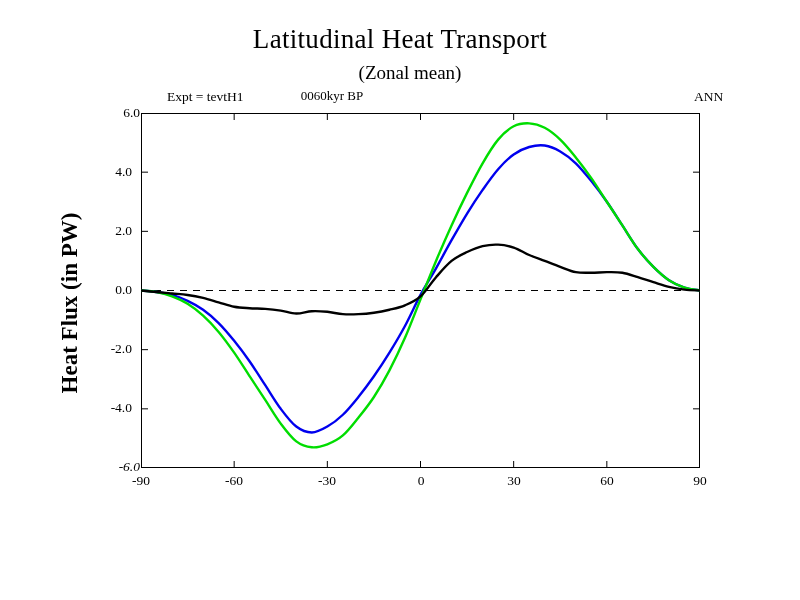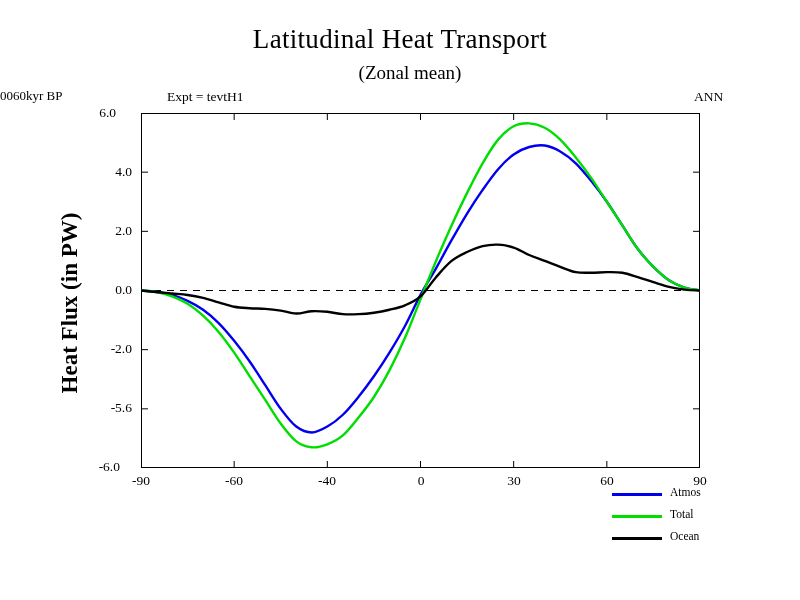--- a/index.html
+++ b/index.html
@@ -37,21 +37,21 @@
     text-align: center;
     font-size: 19px;
     padding-left: 10px;
   }
   .hdr {
     position: absolute;
     font-size: 13.5px;
     font-family: "Liberation Serif", serif;
   }
   .hdr-left  { left: 146px; top: 89px; margin-left: 21px; }
-  .hdr-mid   { left: 0; top: 88px; width: 664px; text-align: left; font-size: 13px; }
+  .hdr-mid   { left: 0; top: 88px; width: 664px; text-align: center; font-size: 13px; }
   .hdr-right { left: 694px; top: 89px; }
 
   .ylabel {
     position: absolute;
     left: -60px;
     top: 290px;
     width: 260px;
     text-align: center;
     transform: rotate(-90deg);
     transform-origin: center center;
@@ -122,31 +122,31 @@
 
   <div class="title">Latitudinal Heat Transport</div>
   <div class="subtitle">(Zonal mean)</div>
 
   <div class="hdr hdr-left">Expt = tevtH1</div>
   <div class="hdr hdr-mid">0060kyr BP</div>
   <div class="hdr hdr-right">ANN</div>
 
   <div class="ylabel">Heat Flux (in PW)</div>
 
-  <div class="ytick" style="left:56px; top:105px;">6.0</div>
+  <div class="ytick" style="left:80px; top:105px;">6.0</div>
   <div class="ytick" style="left:72px; top:164px;">4.0</div>
   <div class="ytick" style="left:72px; top:223px;">2.0</div>
   <div class="ytick" style="left:72px; top:282px;">0.0</div>
   <div class="ytick" style="left:72px; top:341px;">-2.0</div>
-  <div class="ytick" style="left:72px; top:400px;">-5.6</div>
-  <div class="ytick" style="left:60px; top:459px;">-6.0</div>
+  <div class="ytick" style="left:72px; top:400px;">-4.0</div>
+  <div class="ytick" style="left:80px; top:459px;font-style:italic;">-6.0</div>
 
   <div class="xtick" style="left:116px; top:473px;text-align:center;">-90</div>
   <div class="xtick" style="left:209px; top:473px;">-60</div>
-  <div class="xtick" style="left:302px; top:473px;">-40</div>
+  <div class="xtick" style="left:302px; top:473px;">-30</div>
   <div class="xtick" style="left:396px; top:473px;">0</div>
   <div class="xtick" style="left:489px; top:473px;">30</div>
   <div class="xtick" style="left:582px; top:473px;">60</div>
   <div class="xtick" style="left:675px; top:473px;">90</div>
 
   <div class="plot">
     <svg id="chart-svg" width="559" height="355" viewBox="0 0 559 355">
       <g>
         <rect x="0.5" y="0.5" width="558" height="354" fill="none" stroke="#000000" stroke-width="1"></rect>
       </g>
@@ -182,28 +182,14 @@
         </g>
       <line id="zeroline" x1="0" y1="177.5" x2="559" y2="177.5" stroke="#000000" stroke-width="1" stroke-dasharray="7,6"></line>
       <g id="series-group">
           <path d="M 0.00 177.50 C 2.59 177.75, 10.35 178.24, 15.53 178.98 C 20.70 179.72, 25.88 180.46, 31.06 181.94 C 36.23 183.42, 41.41 185.39, 46.58 187.85 C 51.76 190.32, 56.94 193.03, 62.11 196.73 C 67.29 200.43, 72.46 204.86, 77.64 210.04 C 82.81 215.22, 87.99 221.38, 93.17 227.79 C 98.34 234.20, 103.52 241.10, 108.69 248.50 C 113.87 255.90, 119.05 264.28, 124.22 272.17 C 129.40 280.06, 134.57 288.93, 139.75 295.83 C 144.93 302.74, 150.10 309.64, 155.28 313.58 C 160.45 317.53, 165.63 319.50, 170.81 319.50 C 175.98 319.50, 181.16 316.54, 186.33 313.58 C 191.51 310.63, 196.69 306.68, 201.86 301.75 C 207.04 296.82, 212.21 290.41, 217.39 284.00 C 222.56 277.59, 227.74 270.69, 232.92 263.29 C 238.09 255.90, 243.27 248.01, 248.44 239.63 C 253.62 231.24, 258.80 222.61, 263.97 213.00 C 269.15 203.39, 274.32 191.55, 279.50 181.94 C 284.68 172.32, 289.85 164.43, 295.03 155.31 C 300.20 146.19, 305.38 136.33, 310.56 127.21 C 315.73 118.09, 320.91 108.97, 326.08 100.58 C 331.26 92.20, 336.44 84.31, 341.61 76.92 C 346.79 69.52, 351.96 62.12, 357.14 56.21 C 362.31 50.29, 367.49 45.11, 372.67 41.42 C 377.84 37.72, 383.02 35.50, 388.19 34.02 C 393.37 32.54, 398.55 31.80, 403.72 32.54 C 408.90 33.28, 414.07 35.50, 419.25 38.46 C 424.43 41.42, 429.60 45.36, 434.78 50.29 C 439.95 55.22, 445.13 61.63, 450.31 68.04 C 455.48 74.45, 460.66 81.35, 465.83 88.75 C 471.01 96.15, 476.19 104.53, 481.36 112.42 C 486.54 120.31, 491.71 129.18, 496.89 136.08 C 502.06 142.99, 507.24 148.66, 512.42 153.83 C 517.59 159.01, 522.77 163.69, 527.94 167.15 C 533.12 170.60, 538.30 172.82, 543.47 174.54 C 548.65 176.27, 556.41 177.01, 559.00 177.50" fill="none" stroke="#0000ee" stroke-width="2.4" stroke-linejoin="round" stroke-linecap="round"></path>
           <path d="M 0.00 177.50 C 2.59 177.75, 10.35 177.99, 15.53 178.98 C 20.70 179.97, 25.88 181.44, 31.06 183.42 C 36.23 185.39, 41.41 187.61, 46.58 190.81 C 51.76 194.02, 56.94 197.96, 62.11 202.65 C 67.29 207.33, 72.46 212.75, 77.64 218.92 C 82.81 225.08, 87.99 232.23, 93.17 239.63 C 98.34 247.02, 103.52 255.40, 108.69 263.29 C 113.87 271.18, 119.05 279.07, 124.22 286.96 C 129.40 294.85, 134.57 303.72, 139.75 310.63 C 144.93 317.53, 150.10 324.43, 155.28 328.38 C 160.45 332.32, 165.63 333.80, 170.81 334.29 C 175.98 334.78, 181.16 333.31, 186.33 331.33 C 191.51 329.36, 196.69 326.90, 201.86 322.46 C 207.04 318.02, 212.21 311.12, 217.39 304.71 C 222.56 298.30, 227.74 291.89, 232.92 284.00 C 238.09 276.11, 243.27 267.24, 248.44 257.38 C 253.62 247.51, 258.80 236.67, 263.97 224.83 C 269.15 213.00, 274.32 199.19, 279.50 186.38 C 284.68 173.56, 289.85 160.24, 295.03 147.92 C 300.20 135.59, 305.38 123.76, 310.56 112.42 C 315.73 101.08, 320.91 90.23, 326.08 79.88 C 331.26 69.52, 336.44 59.17, 341.61 50.29 C 346.79 41.42, 351.96 32.79, 357.14 26.63 C 362.31 20.46, 367.49 16.02, 372.67 13.31 C 377.84 10.60, 383.02 10.11, 388.19 10.35 C 393.37 10.60, 398.55 12.08, 403.72 14.79 C 408.90 17.50, 414.07 21.69, 419.25 26.63 C 424.43 31.56, 429.60 37.97, 434.78 44.38 C 439.95 50.78, 445.13 57.69, 450.31 65.08 C 455.48 72.48, 460.66 80.86, 465.83 88.75 C 471.01 96.64, 476.19 104.53, 481.36 112.42 C 486.54 120.31, 491.71 129.18, 496.89 136.08 C 502.06 142.99, 507.24 148.66, 512.42 153.83 C 517.59 159.01, 522.77 163.69, 527.94 167.15 C 533.12 170.60, 538.30 172.82, 543.47 174.54 C 548.65 176.27, 556.41 177.01, 559.00 177.50" fill="none" stroke="#00dd00" stroke-width="2.4" stroke-linejoin="round" stroke-linecap="round"></path>
           <path d="M 0.00 177.50 C 2.59 177.75, 10.35 178.49, 15.53 178.98 C 20.70 179.47, 25.88 179.97, 31.06 180.46 C 36.23 180.95, 41.41 181.20, 46.58 181.94 C 51.76 182.68, 56.94 183.66, 62.11 184.90 C 67.29 186.13, 72.46 187.85, 77.64 189.33 C 82.81 190.81, 87.99 192.78, 93.17 193.77 C 98.34 194.76, 103.52 194.90, 108.69 195.25 C 113.87 195.60, 119.05 195.45, 124.22 195.84 C 129.40 196.24, 134.57 196.83, 139.75 197.62 C 144.93 198.41, 150.10 200.48, 155.28 200.57 C 160.45 200.67, 165.63 198.50, 170.81 198.21 C 175.98 197.91, 181.16 198.31, 186.33 198.80 C 191.51 199.29, 196.69 200.77, 201.86 201.17 C 207.04 201.56, 212.21 201.41, 217.39 201.17 C 222.56 200.92, 227.74 200.43, 232.92 199.69 C 238.09 198.95, 243.27 197.96, 248.44 196.73 C 253.62 195.50, 258.80 194.51, 263.97 192.29 C 269.15 190.07, 274.32 188.10, 279.50 183.42 C 284.68 178.73, 289.85 170.10, 295.03 164.19 C 300.20 158.27, 305.38 152.11, 310.56 147.92 C 315.73 143.73, 320.91 141.51, 326.08 139.04 C 331.26 136.58, 336.44 134.36, 341.61 133.13 C 346.79 131.89, 351.96 131.40, 357.14 131.65 C 362.31 131.89, 367.49 132.88, 372.67 134.60 C 377.84 136.33, 383.02 139.78, 388.19 142.00 C 393.37 144.22, 398.55 145.94, 403.72 147.92 C 408.90 149.89, 414.07 151.96, 419.25 153.83 C 424.43 155.71, 429.60 158.17, 434.78 159.16 C 439.95 160.14, 445.13 159.75, 450.31 159.75 C 455.48 159.75, 460.66 159.16, 465.83 159.16 C 471.01 159.16, 476.19 158.91, 481.36 159.75 C 486.54 160.59, 491.71 162.61, 496.89 164.19 C 502.06 165.77, 507.24 167.59, 512.42 169.22 C 517.59 170.84, 522.77 172.72, 527.94 173.95 C 533.12 175.18, 538.30 176.02, 543.47 176.61 C 548.65 177.20, 556.41 177.35, 559.00 177.50" fill="none" stroke="#000000" stroke-width="2.4" stroke-linejoin="round" stroke-linecap="round"></path>
         </g>
     </svg>
   </div>
 
-  <div class="legend">
-    <div class="legend-row">
-      <div class="legend-swatch" id="sw0" style="background: rgb(0, 0, 238);"></div>
-      <div class="legend-label">Atmos</div>
-    </div>
-    <div class="legend-row">
-      <div class="legend-swatch" id="sw1" style="background: rgb(0, 221, 0);"></div>
-      <div class="legend-label">Total</div>
-    </div>
-    <div class="legend-row">
-      <div class="legend-swatch" id="sw2" style="background: rgb(0, 0, 0);"></div>
-      <div class="legend-label">Ocean</div>
-    </div>
-  </div>
 
 </div>
 
 </body></html>

